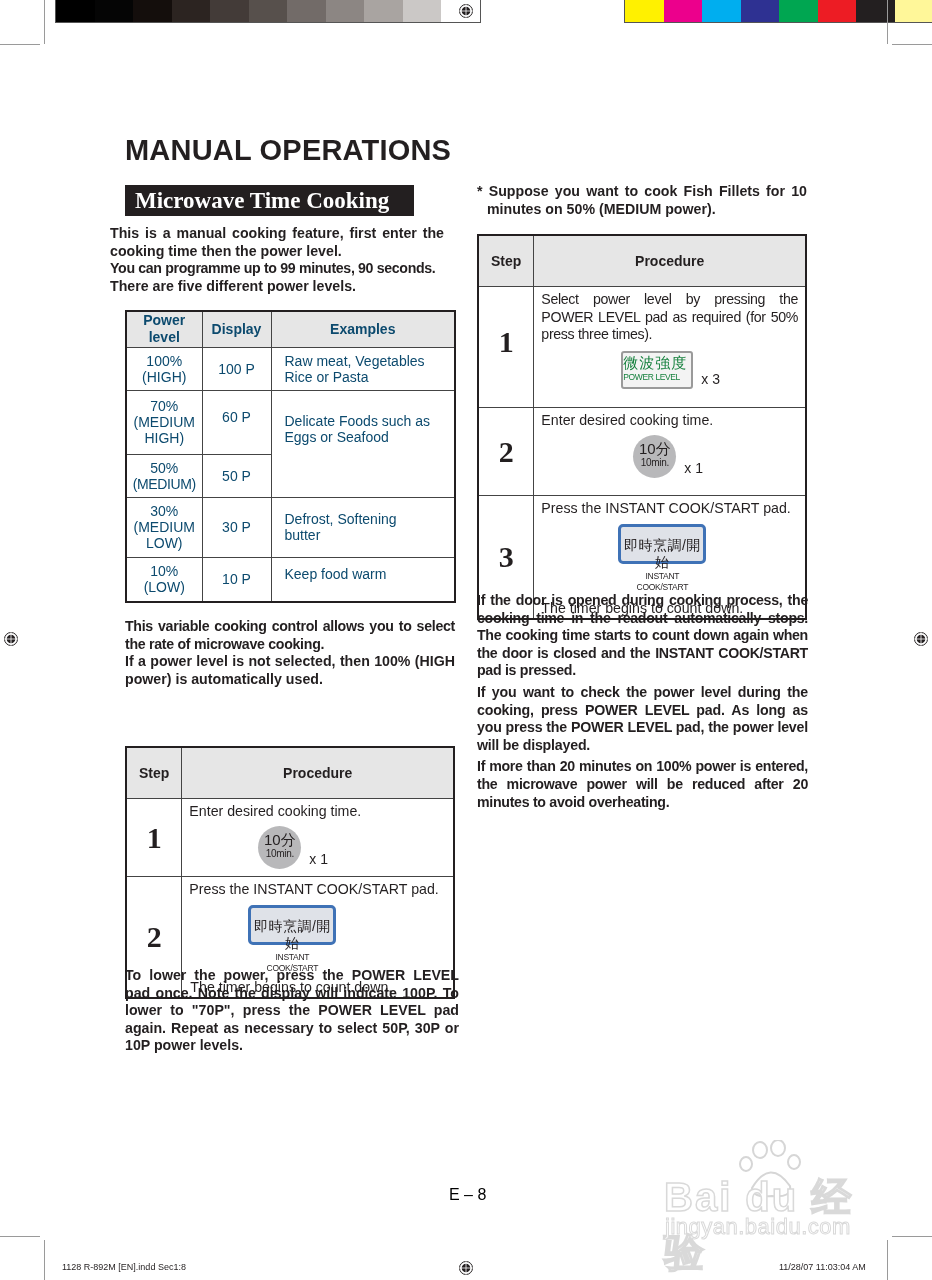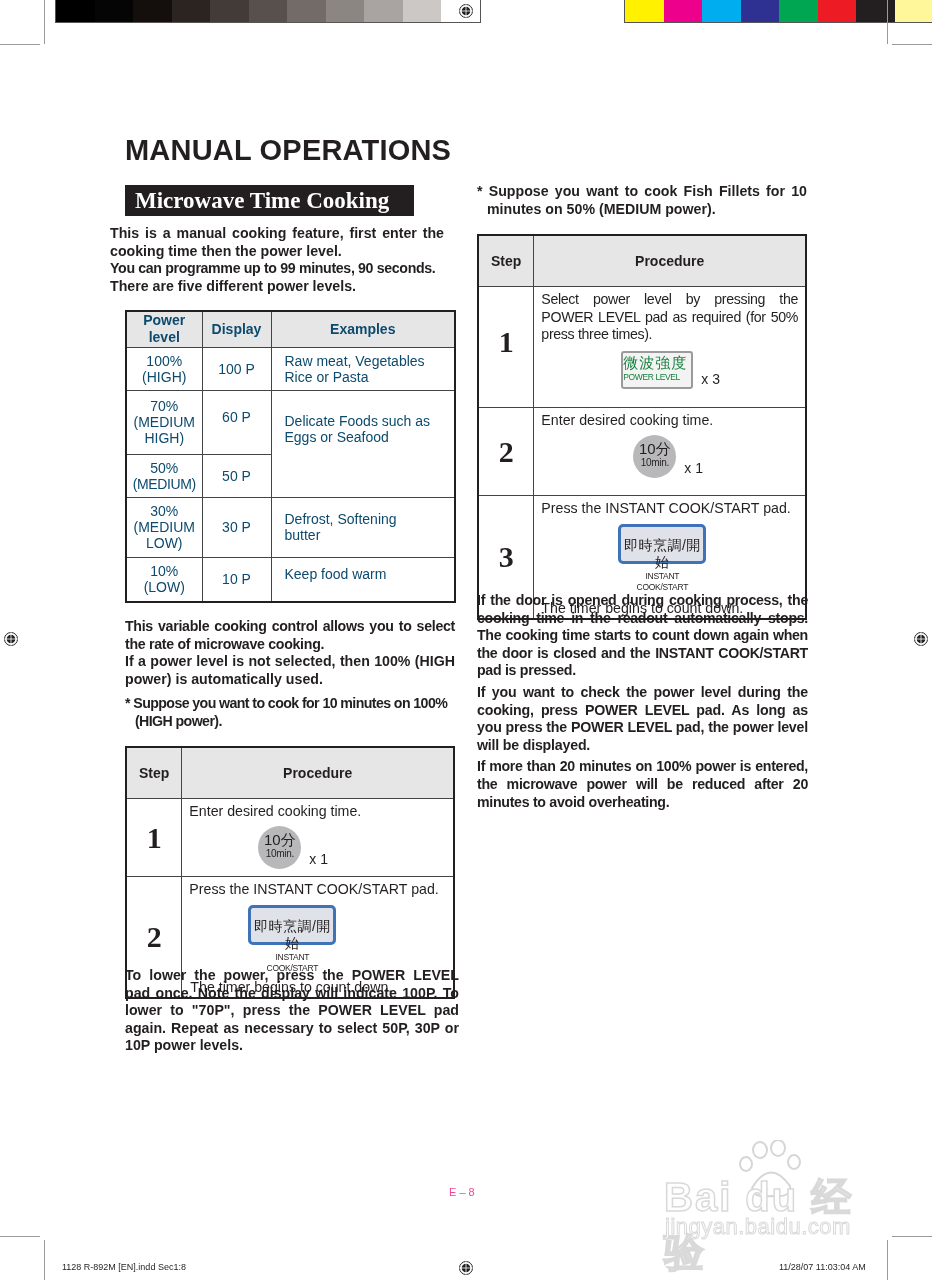--- a/index.html
+++ b/index.html
@@ -44,21 +44,21 @@
   .pad-start { display:inline-block; width:88px; height:40px; border:3px solid #3f72b6; border-radius:5px; background:#dfe2e8;
                box-sizing:border-box; text-align:center; color:#231f20; }
   .pad-start .a { display:block; font-size:14px; line-height:17px; padding-top:10px; letter-spacing:0.5px; }
   .pad-start .b { display:block; font-size:8.5px; line-height:11px; letter-spacing:-0.3px; }
   .pad-power { display:inline-block; width:72px; height:38px; border:2px solid #9a9a9a; border-radius:3px; background:#f3f3f3;
                box-sizing:border-box; color:#15803d; }
   .pad-power .a { display:block; font-size:15px; line-height:18px; padding-top:1px; letter-spacing:1px; }
   .pad-power .b { display:block; font-size:8.5px; line-height:11px; letter-spacing:-0.4px; }
   .times { font-size:14px; margin-left:8px; vertical-align:bottom; }
 
-  .pagenum { position:absolute; left:449px; top:1186px; font-size:11px; color:#ec4899; }
+  .pagenum { position:absolute; left:449px; top:1186px; font-size:16px; color:#000000; }
   .footer { position:absolute; top:1262px; font-size:9px; color:#231f20; }
 
   .watermark { position:absolute; left:660px; top:1140px; width:220px; height:100px; color:#e3e3e3; }
   .wm-big { position:absolute; left:4px; top:30px; font-family:"Liberation Sans", sans-serif; font-weight:bold; font-size:40px;
             color:#fff; -webkit-text-stroke:1.5px #d9d9d9; letter-spacing:2px; }
   .wm-small { position:absolute; left:5px; top:74px; font-size:22px; color:#fff; -webkit-text-stroke:1px #d9d9d9; letter-spacing:0.5px; }
 </style>
 </head>
 <body>
 
@@ -192,21 +192,20 @@
     <td class="l" style="vertical-align:top;padding-top:8px;">
           <div>Keep food warm</div>
         </td>
   </tr>
 </tbody>
   </table>
 
 <div class="para" style="left:125px;top:618px;width:330px;">
   <p style="letter-spacing:-0.3px;">This variable cooking control allows you to select the rate of microwave cooking.</p>
   <p>If a power level is not selected, then 100% (HIGH power) is automatically used.</p>
-  <p class="gap note" style="margin-top:7px;letter-spacing:-0.6px;text-align:left;">* Suppose you want to cook for 10 minutes on 100% (HIGH power).</p>
 </div>
 
 <table class="steps" style="left:125px;top:746px;width:330px;">
   <colgroup>
       <col style="width:35px">
       <col>
     </colgroup>
   <tbody>
       <tr>
     <th>Step</th>

